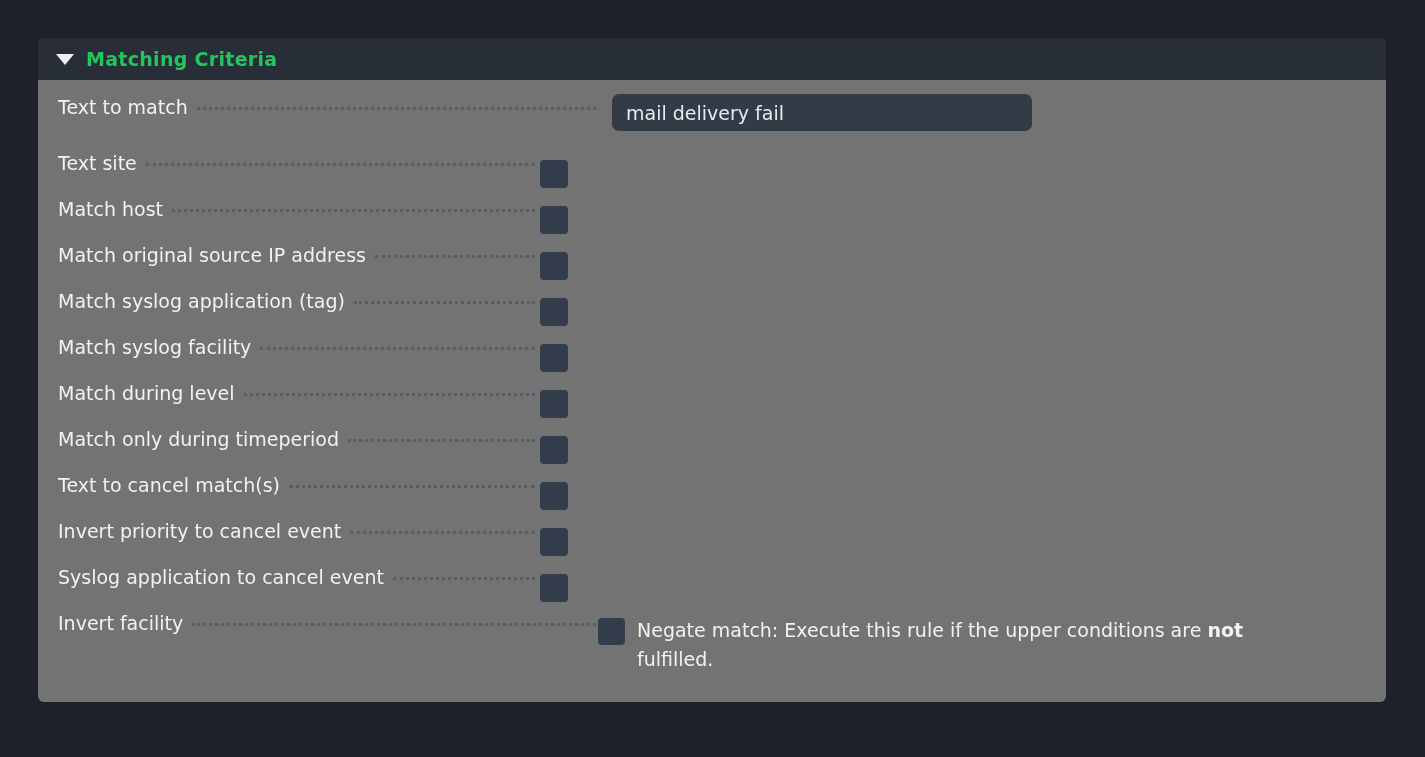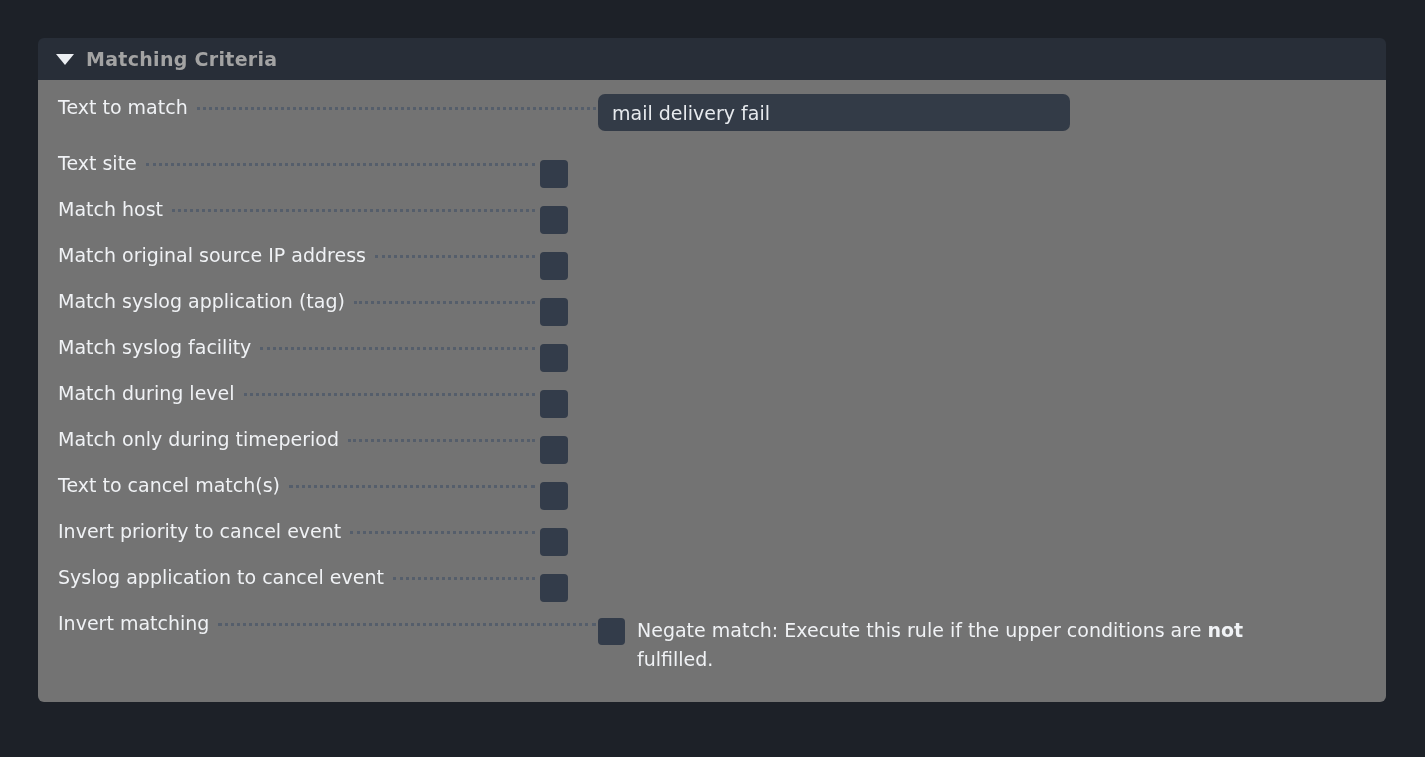--- a/index.html
+++ b/index.html
@@ -36,21 +36,21 @@
     width: 0;
     height: 0;
     border-left: 9px solid transparent;
     border-right: 9px solid transparent;
     border-top: 11px solid #eceff3;
     margin-right: 12px;
     flex: none;
   }
 
   .panel-title {
-    color: #a3a3a3;
+    color: #22c55e;
     font-size: 19px;
     font-weight: bold;
     letter-spacing: 0.3px;
   }
 
   .panel-body {
     background: #737373;
     border-radius: 0 0 6px 6px;
     padding: 16px 0 18px 0;
     min-height: 622px;
@@ -106,32 +106,32 @@
     height: 28px;
     border-radius: 4px;
     background: #333c4a;
     flex: none;
     margin-left: 5px;
   }
 
   .row .checkbox { margin-top: 8px; }
 
   .text-input {
-    width: 472px;
+    width: 420px;
     height: 37px;
     border-radius: 7px;
     background: #333b47;
     border: none;
     outline: none;
     color: #e7eaee;
     font-family: "DejaVu Sans", sans-serif;
     font-size: 19px;
     padding: 0 14px;
     box-sizing: border-box;
-    margin-left: 2px;
+    margin-left: 16px;
     margin-top: -2px;
   }
 
   .negate-cell {
     display: flex;
     align-items: flex-start;
     flex: 1 1 auto;
     padding-top: 4px;
     margin-left: 2px;
   }
@@ -272,21 +272,21 @@
         <span class="label-text">Syslog application to cancel event</span>
         <span class="leader"></span>
       </div>
       <div class="control-cell">
         <span class="checkbox"></span>
       </div>
     </div>
 
     <div class="row last-row">
       <div class="label-cell wide">
-        <span class="label-text">Invert matching</span>
+        <span class="label-text">Invert facility</span>
         <span class="leader"></span>
       </div>
       <div class="negate-cell">
         <span class="negate-checkbox"></span>
         <span class="negate-text"><span>Negate match: Execute this rule if the upper conditions are </span><b>not</b><span> fulfilled.</span></span>
       </div>
     </div>
 
   </div>
 </div>

